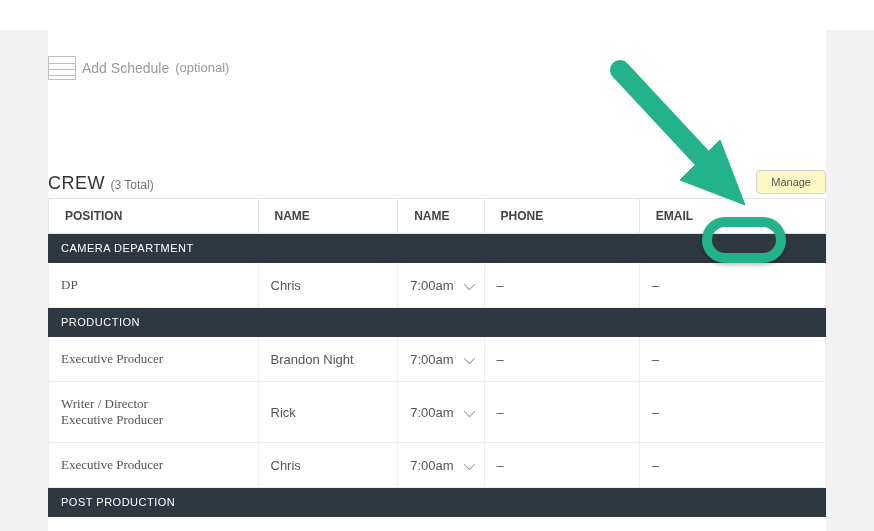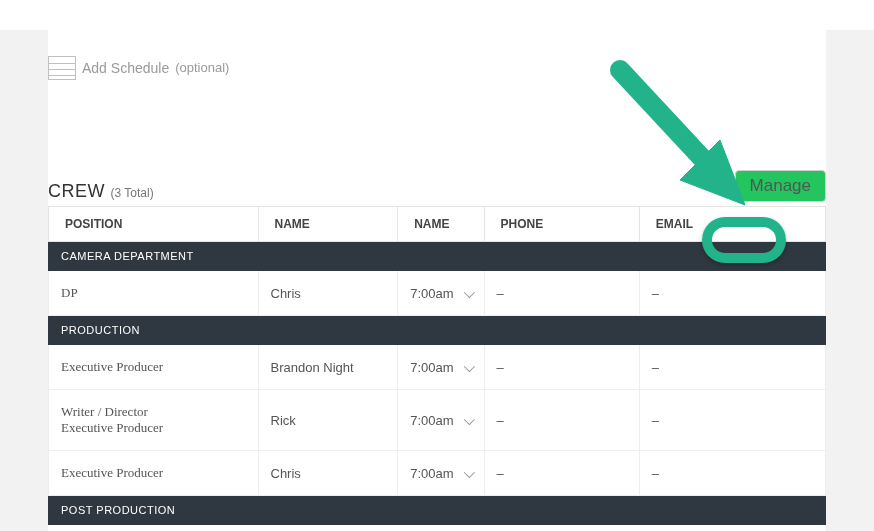--- a/index.html
+++ b/index.html
@@ -30,22 +30,22 @@
   .sched-icon { border:1px solid #bfbfbf; width:28px; height:24px; position:relative; }
   .sched-icon::before, .sched-icon::after { content:""; position:absolute; left:0; right:0; height:1px; background:#bfbfbf; }
   .sched-icon::before { top:6px; }
   .sched-icon::after  { top:12px; }
   .sched-icon .l3 { position:absolute; left:0; right:0; top:18px; height:1px; background:#bfbfbf; }
   .add-schedule .line1 { font-size:14px; }
   .add-schedule .line2 { font-size:13px; margin-top:-2px;text-align:center; }
   .crew-title { font-size:18px; font-weight:400; color:#333; letter-spacing:0.5px; padding-left:0; }
   .crew-title .count { font-size:12px; color:#777; letter-spacing:0; }
   .manage-btn {
-    border:1px solid #d0d0d0; background:#22c55e; border-radius:4px;
-    font-size:17px; color:#555; padding:5px 14px; cursor:pointer;
+    border:1px solid #d0d0d0; background:#fef9c3; border-radius:4px;
+    font-size:11px; color:#555; padding:5px 14px; cursor:pointer;
   }
   table.crew {
     width:100%; border-collapse:collapse; font-size:13px;
   }
   table.crew thead th {
     text-align:left; font-weight:600; font-size:12px; color:#444;
     padding:10px 16px; background:#fff; border:1px solid #e4e4e4;
     border-bottom:1px solid #e4e4e4;
   }
   th.col-call { text-align:center; }

